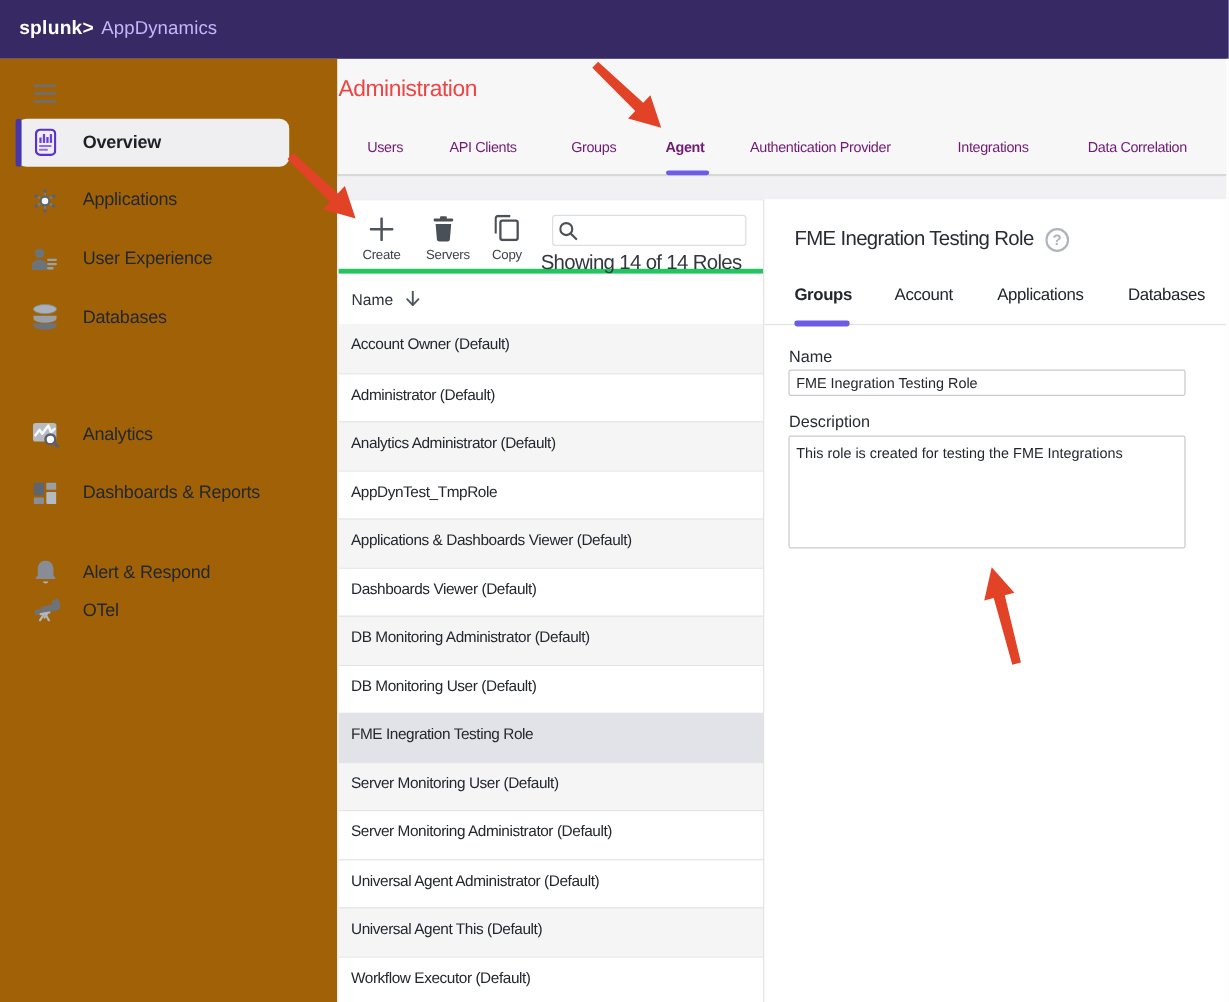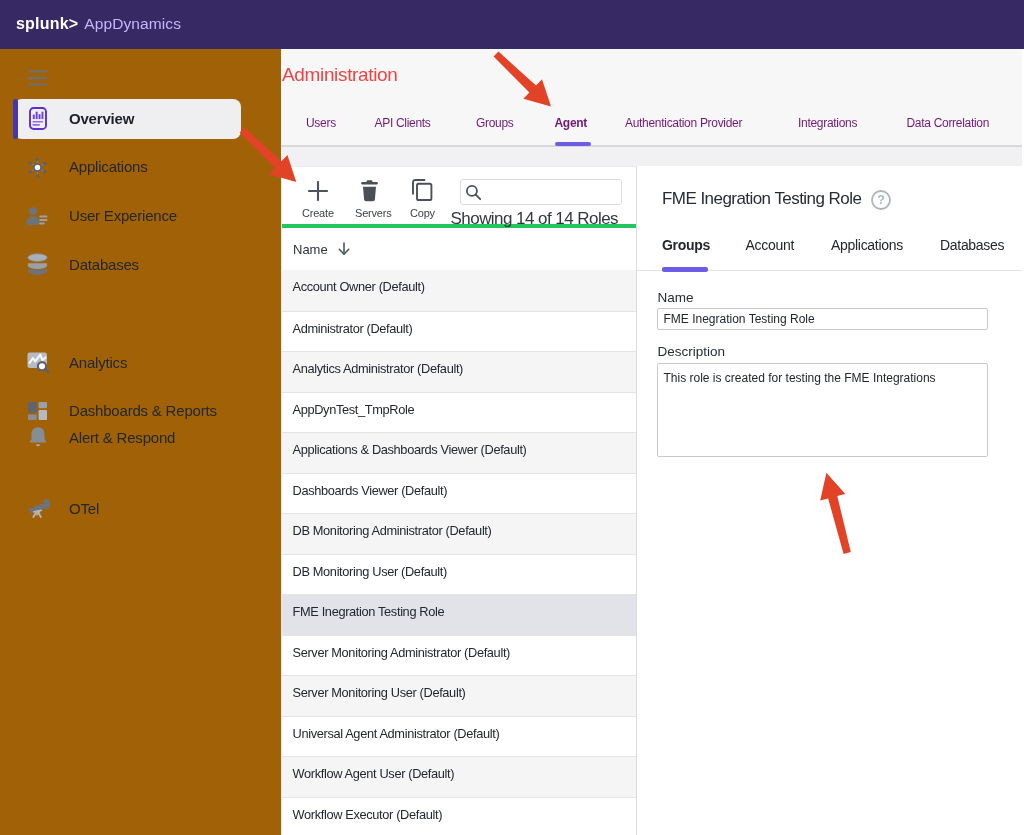--- a/index.html
+++ b/index.html
@@ -142,21 +142,21 @@
   <div class="nav-item" style="top:341.8px">
     <svg class="abs" style="left:28px; top:11px;" width="19" height="18" viewBox="0 0 19 18">
       <rect x="0" y="0" width="8.7" height="10.8" rx="1" fill="#5f656f"></rect>
       <rect x="10.6" y="0" width="8.4" height="6.2" rx="1" fill="#9aa0a8"></rect>
       <rect x="0" y="12.6" width="8.7" height="5.4" rx="1" fill="#888e97"></rect>
       <rect x="10.6" y="8" width="8.4" height="10" rx="1" fill="#b5bac1"></rect>
     </svg>
     <div class="nav-label" style="top:11.5px">Dashboards &amp; Reports</div>
   </div>
 
-  <div class="nav-item" style="top:368px">
+  <div class="nav-item" style="top:408px">
     <svg class="abs" style="left:29px; top:9px;" width="18" height="21" viewBox="0 0 18 21">
       <path d="M9,1.2 C12.9,1.2 15.5,4.1 15.5,8 L15.5,13.6 L16.8,15 C17.4,15.6 17.3,16.6 16.2,16.6 L1.8,16.6 C0.7,16.6 0.6,15.6 1.2,15 L2.5,13.6 L2.5,8 C2.5,4.1 5.1,1.2 9,1.2 Z" fill="#878d96"></path>
       <path d="M6.7,18.6 a2.4,2.4 0 0 0 4.6,0 Z" fill="#b0b5bc"></path>
     </svg>
     <div class="nav-label" style="top:11.5px">Alert &amp; Respond</div>
   </div>
 
   <div class="nav-item" style="top:439.4px">
     <svg class="abs" style="left:25px; top:9px;" width="25" height="21" viewBox="0 0 25 21">
       <g fill="#6d737b">
@@ -233,24 +233,24 @@
   <div class="rows">
     <div class="row g" style="border-top:none;">Account Owner (Default)</div>
     <div class="row">Administrator (Default)</div>
     <div class="row g">Analytics Administrator (Default)</div>
     <div class="row">AppDynTest_TmpRole</div>
     <div class="row g">Applications &amp; Dashboards Viewer (Default)</div>
     <div class="row">Dashboards Viewer (Default)</div>
     <div class="row g">DB Monitoring Administrator (Default)</div>
     <div class="row">DB Monitoring User (Default)</div>
     <div class="row sel">FME Inegration Testing Role</div>
+    <div class="row g">Server Monitoring User (Default)</div>
     <div class="row">Server Monitoring Administrator (Default)</div>
-    <div class="row g">Server Monitoring User (Default)</div>
     <div class="row">Universal Agent Administrator (Default)</div>
-    <div class="row g">Workflow Agent User (Default)</div>
+    <div class="row g">Universal Agent This (Default)</div>
     <div class="row">Workflow Executor (Default)</div>
   </div>
 </div>
 
 <div class="rpanel">
   <div class="rhead">FME Inegration Testing Role</div>
   <svg class="abs" style="left:233.5px; top:24px;" width="20" height="20" viewBox="0 0 20 20">
       <circle cx="10" cy="10" r="9" fill="none" stroke="#aeb4be" stroke-width="1.8"></circle>
       <text x="10" y="14.3" text-anchor="middle" font-family="Liberation Sans" font-size="12.5" font-weight="700" fill="#aeb4be">?</text>
     </svg>

